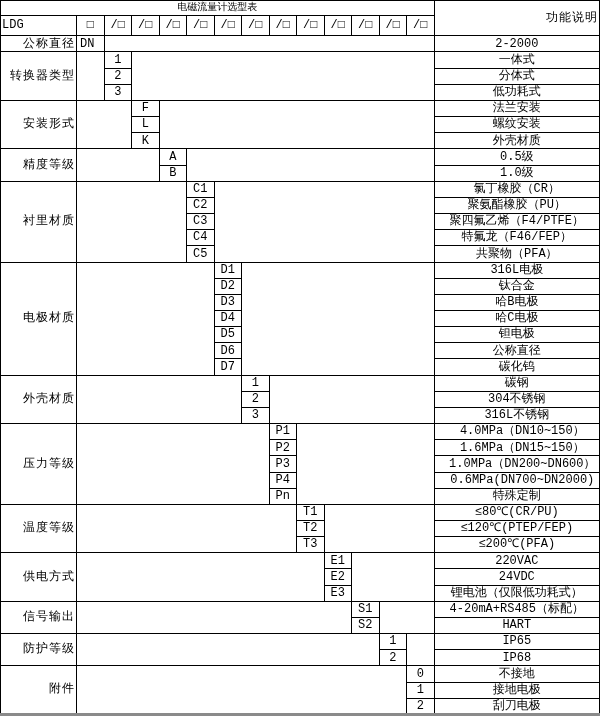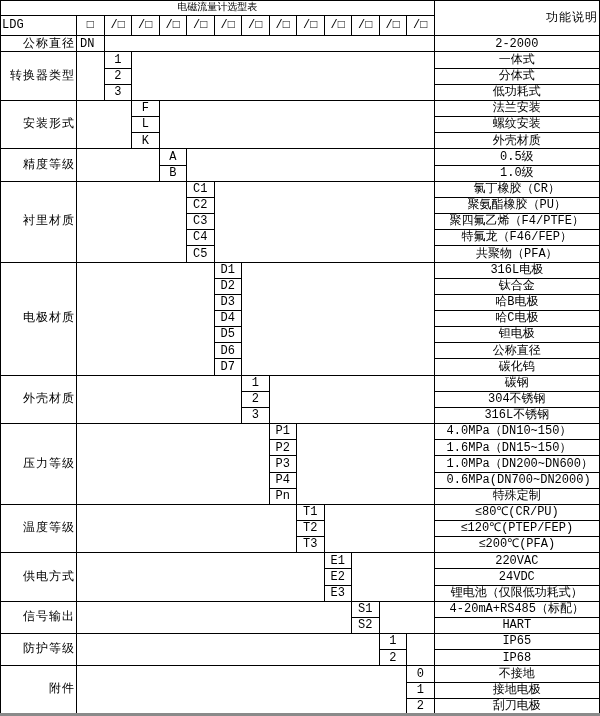--- a/index.html
+++ b/index.html
@@ -19,21 +19,21 @@
     text-align:center;
     vertical-align:middle;
     color:#000;
     overflow:hidden;
     white-space:nowrap;
   }
   td.ttl{font-size:10px;margin-left:10px;}
   td.lbl{letter-spacing:1px;text-align:right;}
   td.prefix{text-align:left;}
   td.dn{text-align:left;padding-left:3px;margin-top:36px;}
-  td.desc.la{text-align:left;padding-left:12px;}
+  td.desc.la{text-align:center;padding-left:12px;}
   tr.r-title{height:15px;}
   tr.r-model{height:20px;}
   tr{height:16px;}
 </style>
 </head>
 <body>
 
 <table>
   <colgroup>
     <col style="width:76px">

